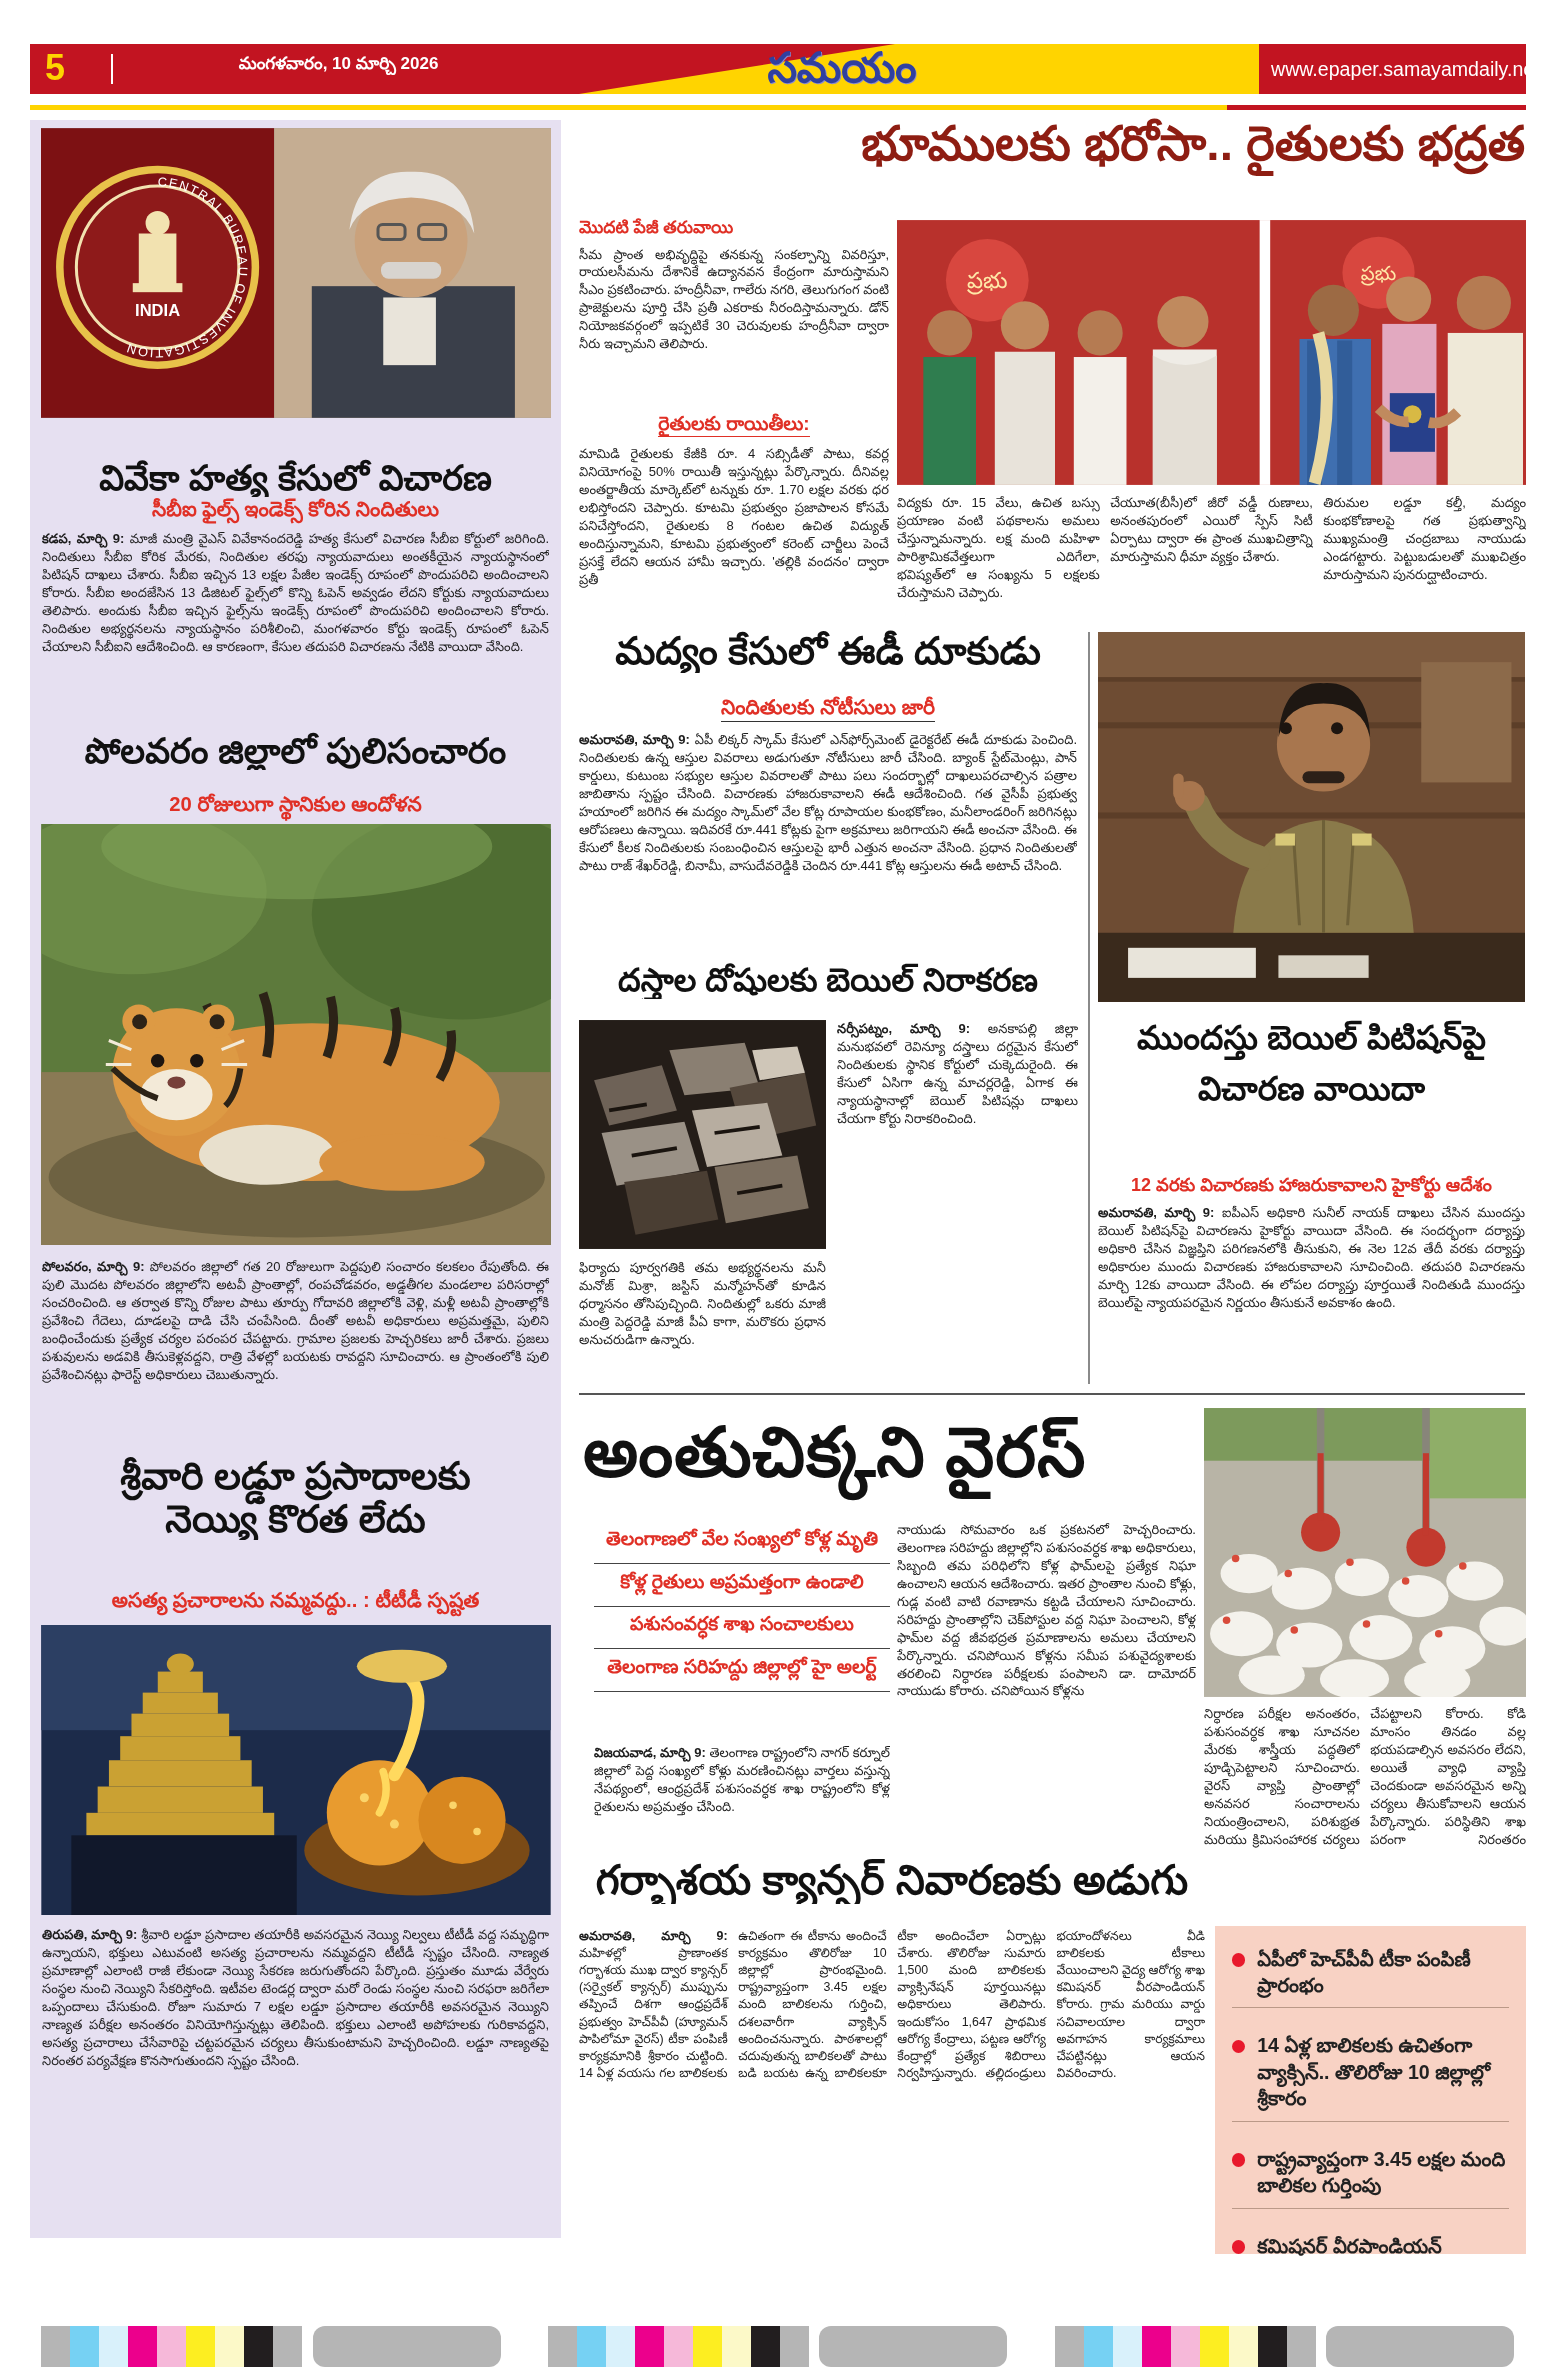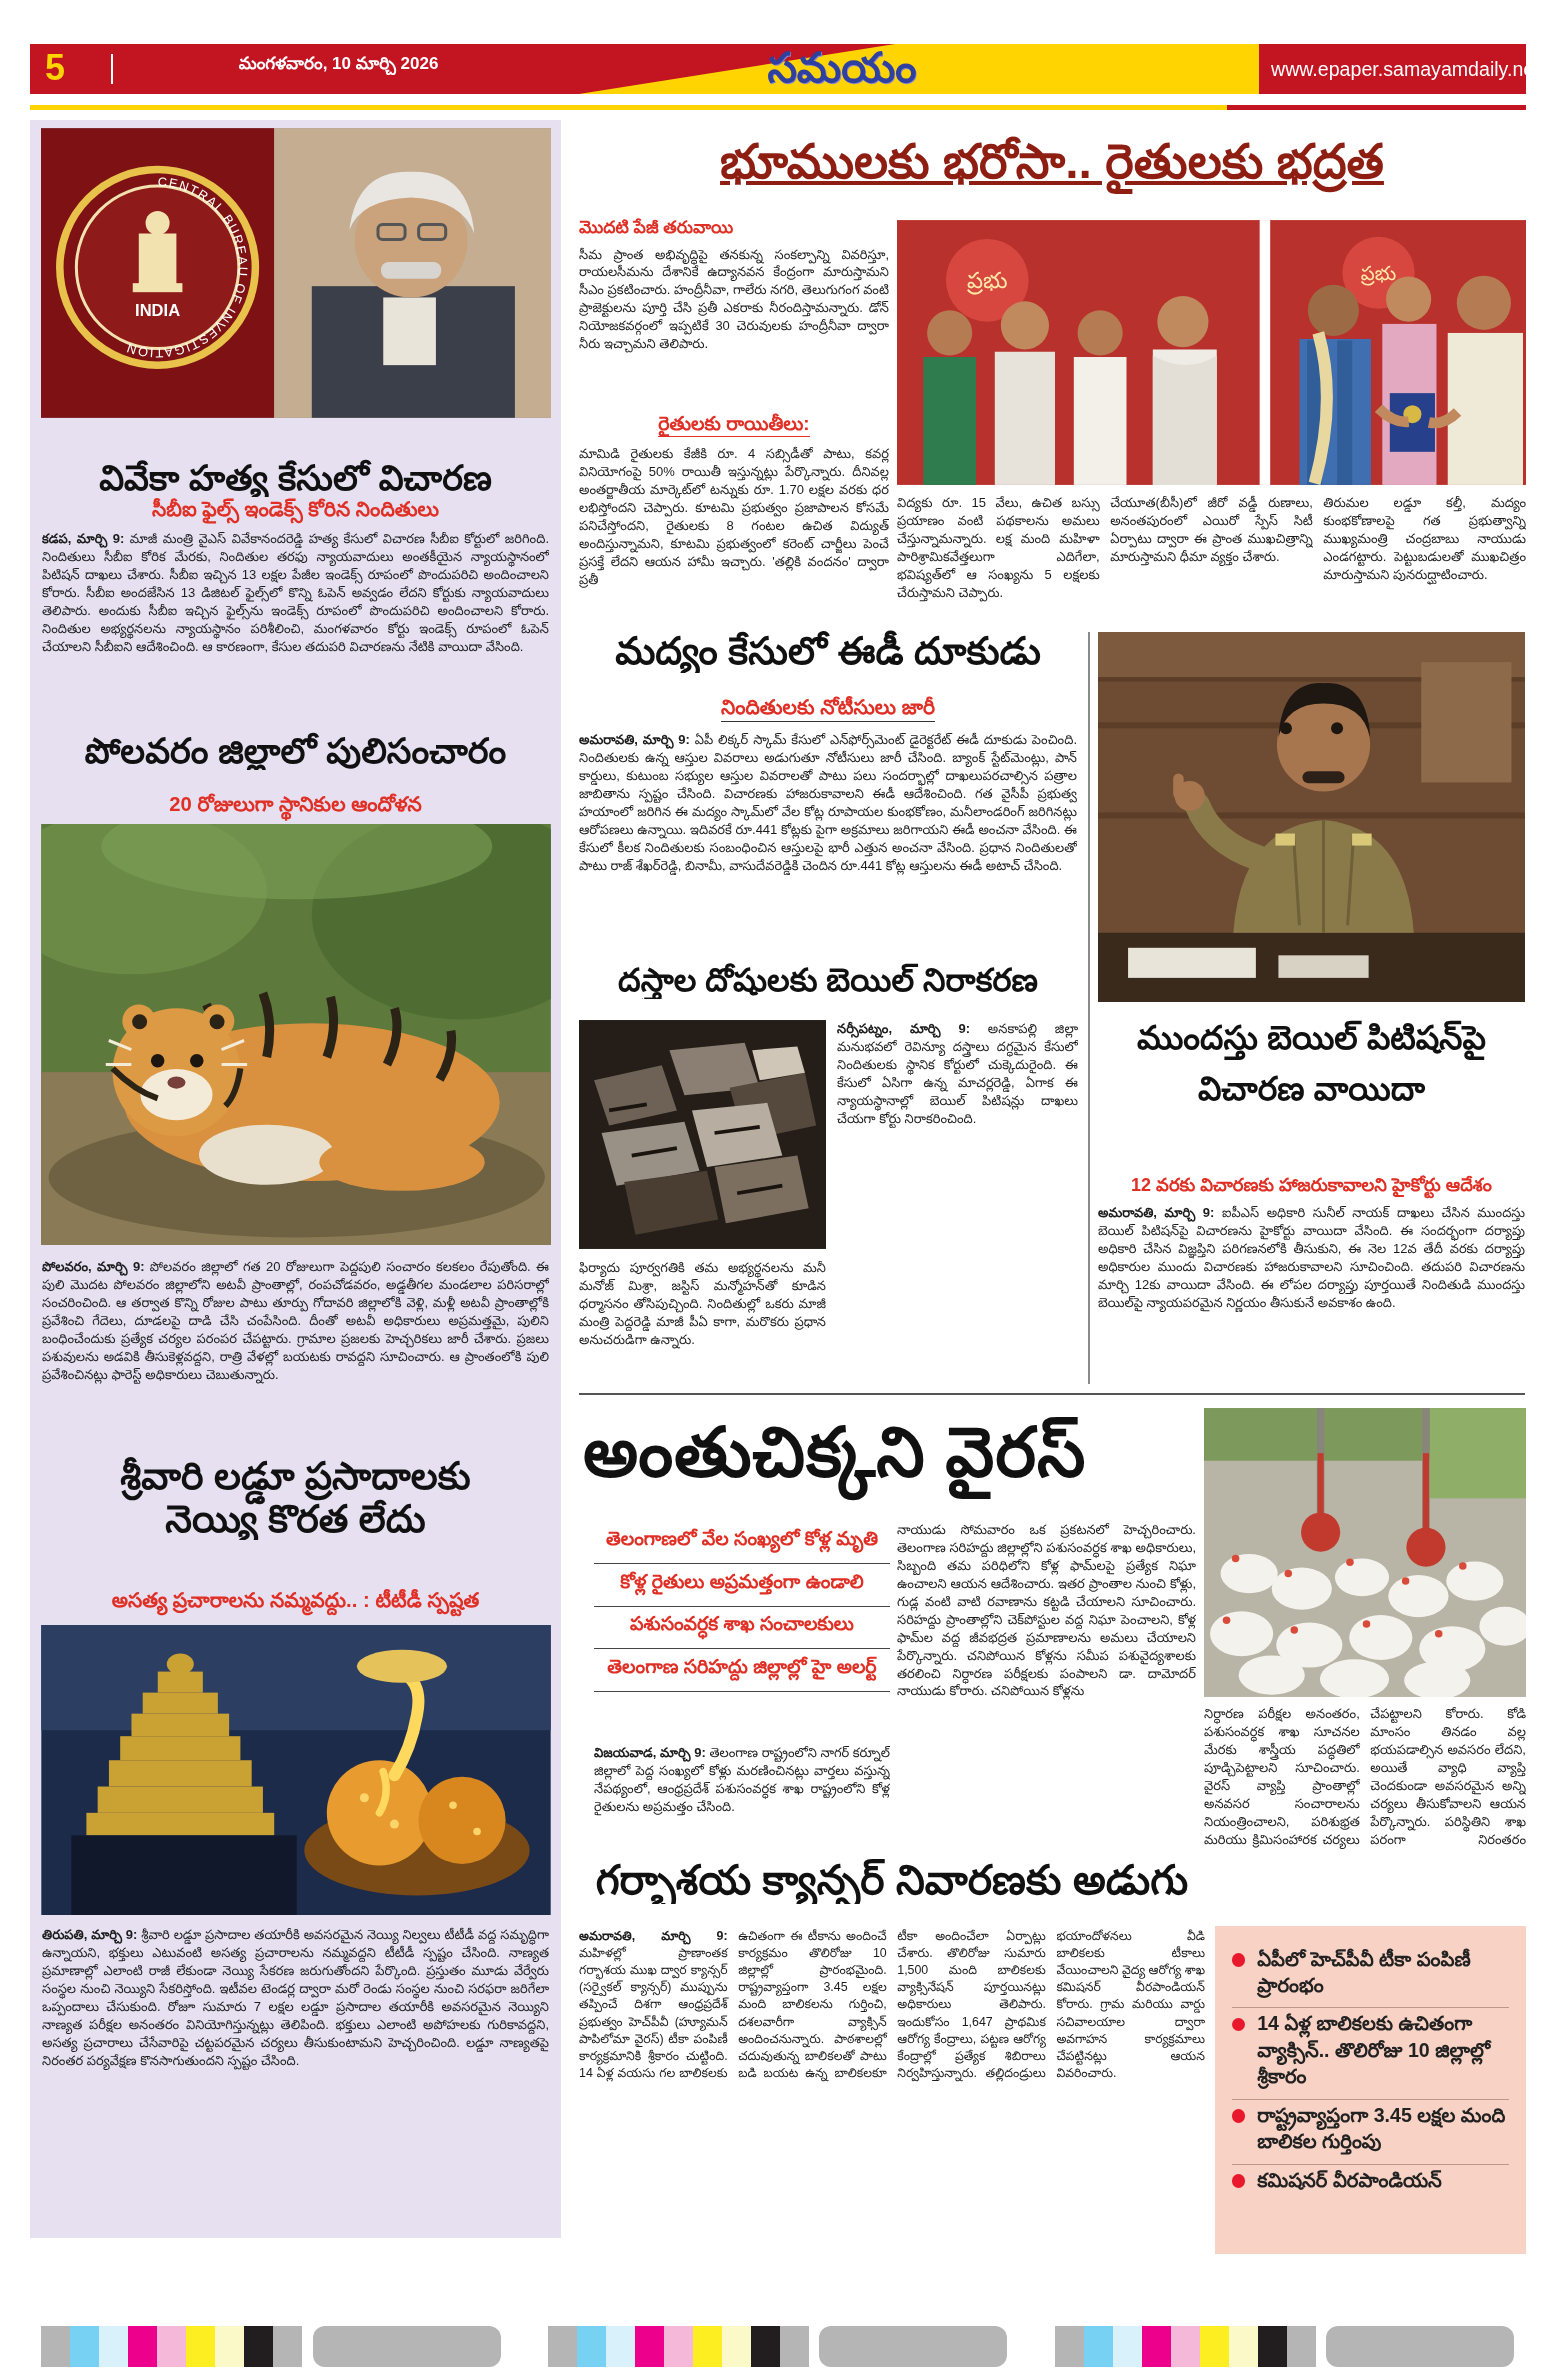--- a/index.html
+++ b/index.html
@@ -43,22 +43,22 @@
   .tiger-h{position:absolute;left:7.5px;top:611px;width:516px;font-size:35px;}
   .tiger-sub{position:absolute;left:7.5px;top:673px;width:516px;font-size:20.3px;}
   .tiger-photo{position:absolute;left:10.5px;top:704px;width:510px;height:421px;}
   .tiger-body{position:absolute;left:12px;top:1138px;width:507px;height:176px;}
   .laddu-h{position:absolute;left:7.5px;top:1335px;width:516px;font-size:38px;}
   .laddu-sub{position:absolute;left:7.5px;top:1469px;width:516px;font-size:20.3px;}
   .laddu-photo{position:absolute;left:10.5px;top:1505px;width:510px;height:290px;}
   .laddu-body{position:absolute;left:12px;top:1806px;width:507px;height:301px;}
 
   
-  .lead-h{position:absolute;left:579px;top:134px;width:946px;height:74px;font-size:48px;font-weight:700;
-    color:var(--pal-headline_maroon);text-align:center;overflow:hidden;text-decoration:underline;}
+  .lead-h{position:absolute;left:579px;top:116px;width:946px;height:74px;font-size:48px;font-weight:700;
+    color:var(--pal-headline_maroon);text-align:right;overflow:hidden;}
   .lead-left{position:absolute;left:579px;top:217px;width:310px;height:391px;}
   .lead-cont{color:var(--pal-subhead_red);font-weight:700;font-size:17.3px;margin-bottom:4.5px;}
   .lead-sec{color:var(--pal-subhead_red);font-weight:700;font-size:19px;text-align:center;margin:7.5px 0 6px 0;}
   .lead-sec span{border-bottom:1.5px solid var(--pal-subhead_red);padding-bottom:2.3px;}
   .lead-photo{position:absolute;left:897px;top:220px;width:629px;height:265px;}
   .lead-cols{position:absolute;left:897px;top:494px;width:629px;height:114px;display:flex;gap:10.5px;}
   .lead-cols .body-txt{flex:1;height:100%;}
 
   
   .ed-h{position:absolute;left:579px;top:630px;width:498px;font-size:38px;}
@@ -87,21 +87,21 @@
   .virus-left-body{position:absolute;left:594px;top:1744px;width:296px;height:107px;}
   .virus-mid-body{position:absolute;left:897px;top:1521px;width:299px;height:330px;}
   .poultry-photo{position:absolute;left:1204px;top:1408px;width:322px;height:289px;}
   .virus-right-body{position:absolute;left:1204px;top:1705px;width:322px;height:147px;column-count:2;column-gap:10.5px;}
 
   
   .cancer-h{position:absolute;left:579px;top:1858px;width:626px;font-size:41px;}
   .cancer-body{position:absolute;left:579px;top:1928px;width:626px;height:330px;column-count:4;column-gap:10.5px;font-size:12.4px;}
   .cancer-box{position:absolute;left:1215px;top:1926px;width:311px;height:328px;background:var(--pal-sidebar_pink);padding:19.6px 16.6px;}
   .hl-item{position:relative;padding-left:25.6px;font-size:19.6px;font-weight:700;line-height:1.35;color:#222;
-    padding-bottom:9px;margin-bottom:2px;border-bottom:0.8px solid #b98;}
+    padding-bottom:9px;margin-bottom:24px;border-bottom:0.8px solid #b98;}
   .hl-item:last-child{border-bottom:none;}
   .hl-dot{position:absolute;left:0;top:7.5px;width:13.5px;height:13.5px;border-radius:50%;background:var(--pal-bullet_red);}
 
   
   .cal-bar{position:absolute;left:41px;top:2326px;width:1473px;height:41px;display:flex;justify-content:space-between;}
   .cal-group{display:flex;align-items:stretch;}
   .sw{width:29px;height:41px;}
   .sw-gray{background:var(--pal-cb_gray);} .sw-cyan{background:var(--pal-cb_cyan);} .sw-palecyan{background:var(--pal-cb_palecyan);}
   .sw-magenta{background:var(--pal-cb_magenta);} .sw-pink{background:var(--pal-cb_pink);} .sw-yellow{background:var(--pal-cb_yellow);}
   .sw-paleyellow{background:var(--pal-cb_paleyellow);} .sw-black{background:var(--pal-cb_black);}

